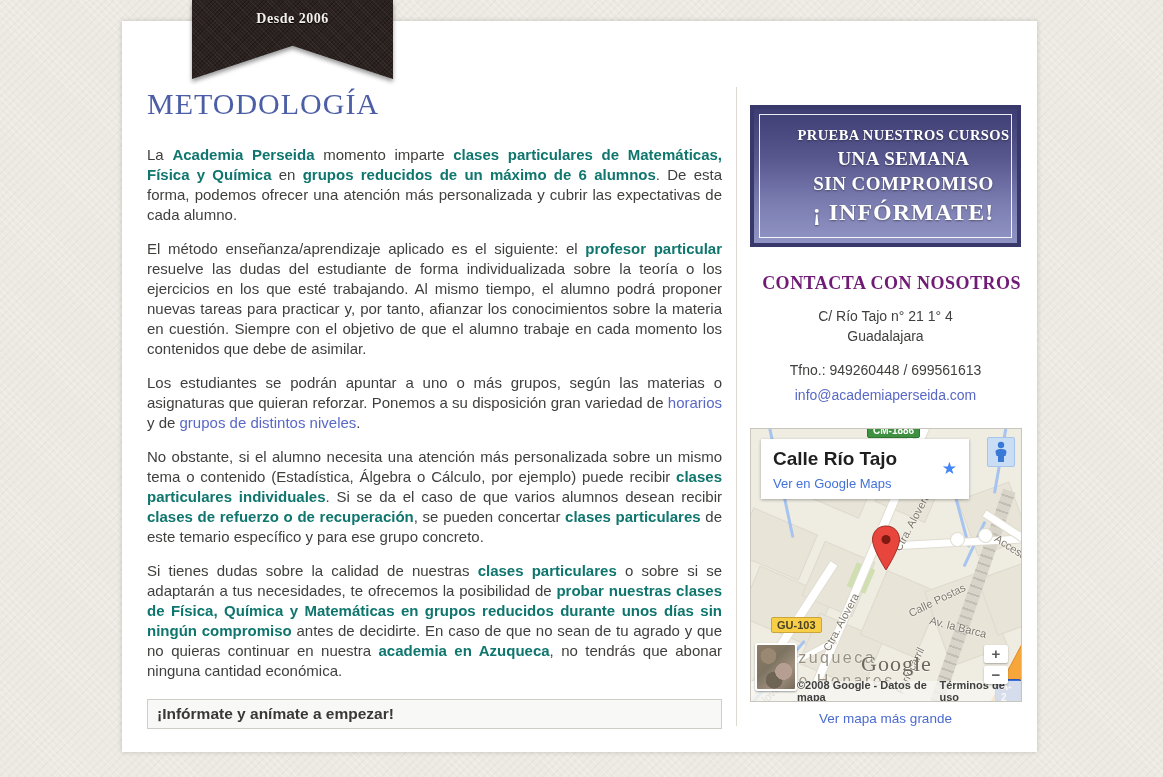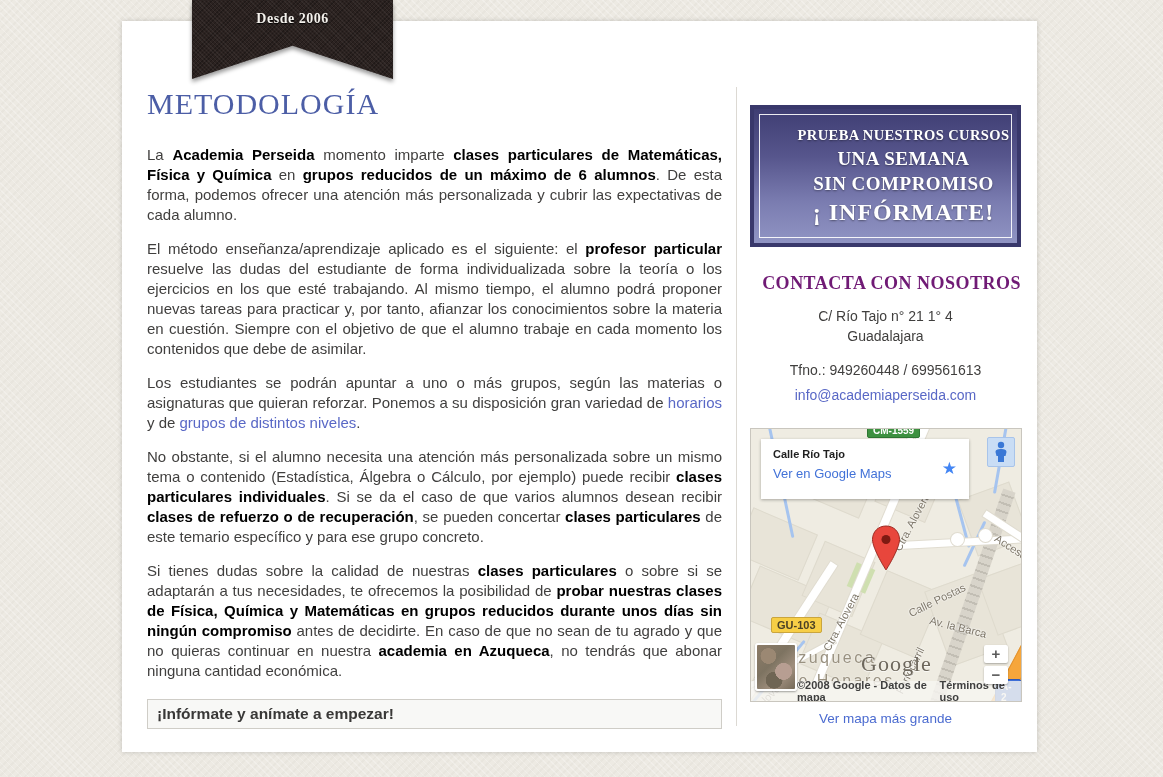--- a/index.html
+++ b/index.html
@@ -36,21 +36,21 @@
   .main-col{width:575px;flex:none;margin-right:14px;}
   .sidebar{flex:1;border-left:1px solid #dcd9d3;padding-left:13px;min-width:0;}
   
   h1.page-title{
     font-family:"Liberation Serif",serif;font-weight:500;
     font-size:30px;letter-spacing:1px;color:#4c5ea6;margin:0 0 24px 0;
   }
   p.article-p{
     margin:0 0 14px 0;font-size:15px;line-height:20px;color:#403f3e;text-align:justify;
   }
-  p.article-p strong{color:#000000;}
+  p.article-p strong{color:#0f766e;}
   a.txt-link{color:#5968c6;text-decoration:none;cursor:pointer;}
   .cta-box{
     margin-top:18px;border:1px solid #cfcdc7;background:#f8f8f6;
     padding:5px 9px;font-size:15.5px;font-weight:bold;color:#393837;
   }
   
   .promo{
     margin-top:18px;height:142px;box-sizing:border-box;position:relative;cursor:pointer;
     border:4px solid #39386b;
     background:linear-gradient(180deg,#3f3e73 0%,#56558c 35%,#7b7db1 70%,#9094c3 100%);
@@ -118,21 +118,21 @@
   .zoomctl{position:absolute;left:233px;top:216px;width:24px;z-index:4;}
   .zbtn{
     width:24px;height:18px;background:#fff;border-radius:2px;margin-bottom:3px;
     box-shadow:0 1px 2px rgba(0,0,0,.3);text-align:center;line-height:17px;
     font-size:15px;font-weight:bold;color:#5b5b5b;cursor:pointer;
   }
   .mapcard{
     position:absolute;left:10px;top:10px;width:208px;height:60px;z-index:5;background:#fff;
     box-shadow:0 1px 3px rgba(0,0,0,.3);padding:9px 12px;
   }
-  .mapcard .mtitle{font-size:11px;font-weight:bold;color:#1f1f1f;}
+  .mapcard .mtitle{font-size:19px;font-weight:bold;color:#1f1f1f;}
   .mapcard .mlink{display:inline-block;margin-top:6px;font-size:13px;color:#4272d8;text-decoration:none;cursor:pointer;}
   .star-btn{position:absolute;right:12px;top:21px;color:#4285f4;font-size:17px;cursor:pointer;line-height:1;}
   .pegman{
     position:absolute;left:236px;top:8px;width:28px;height:30px;z-index:5;cursor:pointer;
     background:#c9ddf5;border:1px solid #a8c4ea;border-radius:2px;
     display:flex;align-items:center;justify-content:center;
   }
   .marker{position:absolute;left:120px;top:96px;z-index:4;}
   .biglink{
     display:block;text-align:center;margin-top:9px;font-size:13.5px;
@@ -212,21 +212,21 @@
 
         <div class="road" style="left:108px;top:-20px;width:8px;height:330px;transform:rotate(23deg);"></div>
         <div class="road" style="left:130px;top:110px;width:150px;height:7px;transform:rotate(-3deg);"></div>
         <div class="road" style="left:228px;top:100px;width:70px;height:7px;transform:rotate(33deg);"></div>
         <div class="road" style="left:30px;top:120px;width:8px;height:180px;transform:rotate(33deg);"></div>
         <div class="road" style="left:-20px;top:235px;width:110px;height:5px;transform:rotate(-28deg);"></div>
         <div class="road" style="left:150px;top:-10px;width:5px;height:70px;transform:rotate(23deg);"></div>
         <div class="rb" style="left:200px;top:104px;"></div>
         <div class="rb" style="left:228px;top:100px;"></div>
 
-        <div class="badge badge-green">CM-1559</div>
+        <div class="badge badge-green">CM-1886</div>
         <div class="badge badge-yellow">GU-103</div>
         <div class="badge badge-blue">A-2</div>
 
         <div class="slabel" style="left:146px;top:115px;transform:rotate(-62deg);transform-origin:0 50%;">Ctra. Alovera</div>
         <div class="slabel" style="left:155px;top:165px;transform:rotate(-26deg);">Calle Postas</div>
         <div class="slabel" style="left:242px;top:112px;transform:rotate(33deg);">Acceso</div>
         <div class="slabel" style="left:75px;top:215px;transform:rotate(-62deg);transform-origin:0 50%;">Ctra. Alovera</div>
         <div class="slabel" style="left:-8px;top:262px;transform:rotate(-45deg);">a. Alovera</div>
         <div class="slabel" style="left:178px;top:192px;transform:rotate(14deg);">Av. la Barca</div>
         <div class="slabel" style="left:148px;top:258px;transform:rotate(-64deg);transform-origin:0 50%;">Ferrocarril</div>

